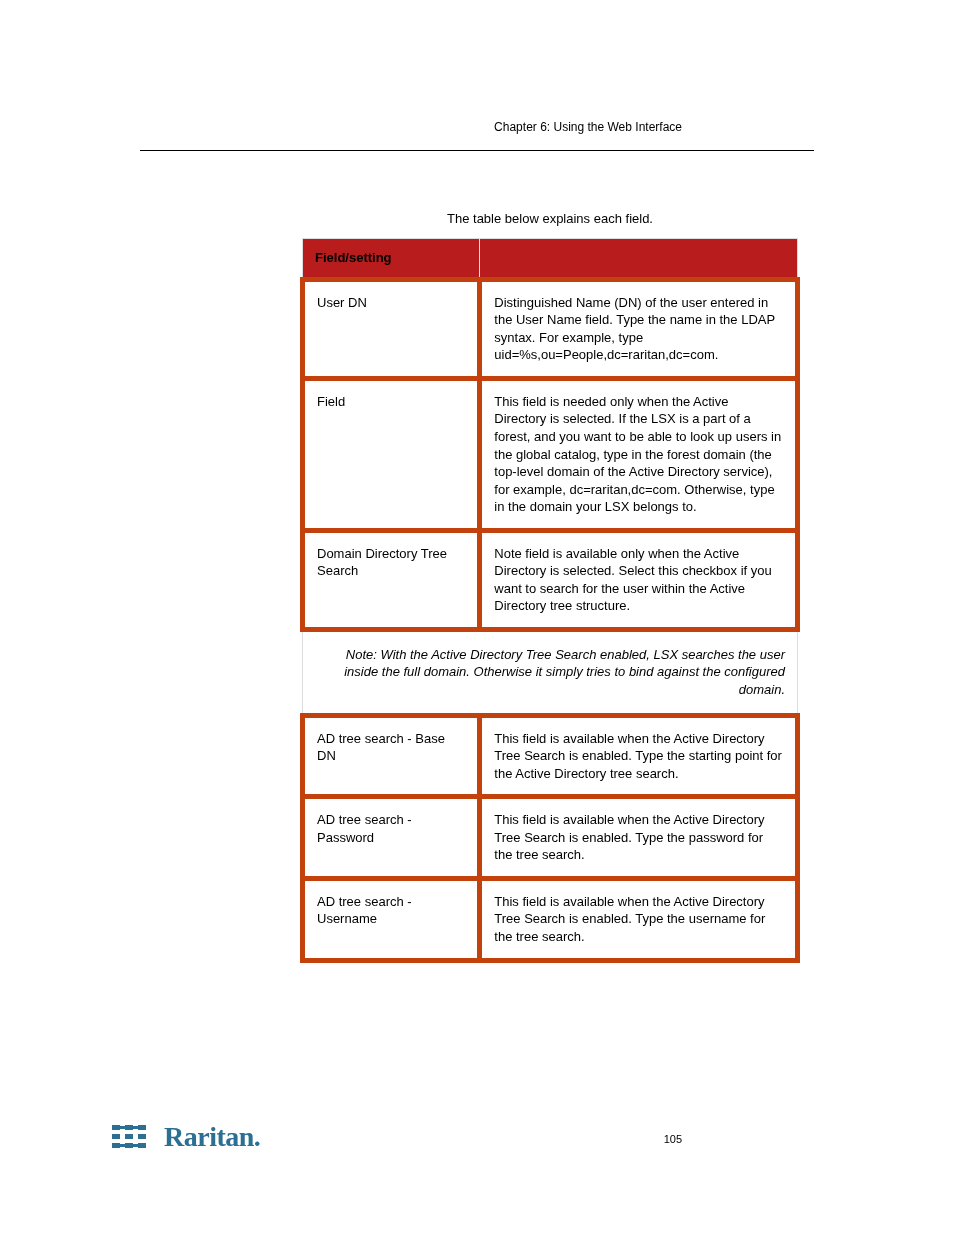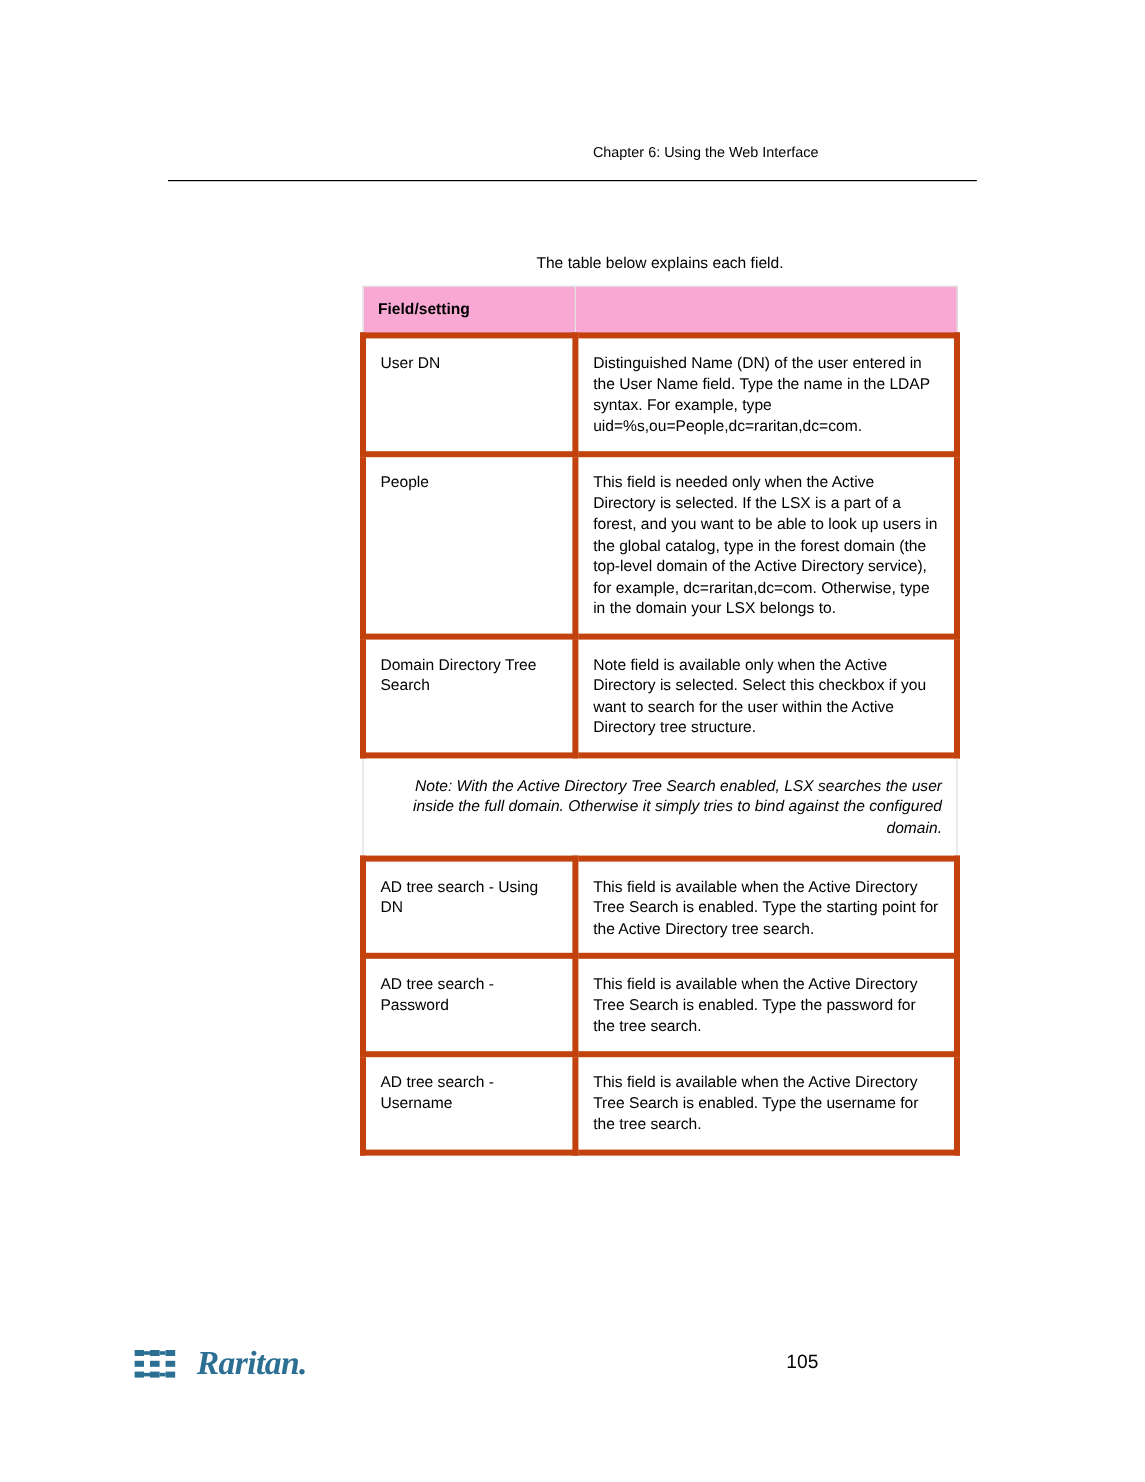--- a/index.html
+++ b/index.html
@@ -30,21 +30,21 @@
     line-height: 1.4;
   }
   .body-col p { margin-bottom: 10px; text-align: center; }
   .table {
     width: 500px;
     border-collapse: collapse;
     font-size: 13px;
     line-height: 1.35;
   }
   .hdr-row td {
-    background: #f9a8d4;
+    background: #b91c1c;
     padding: 10px 12px;
     font-weight: bold;
     border-top: 1px solid #ddd;
     border-left: 1px solid #ddd;
     border-right: 1px solid #ddd;
   }
   .hdr-row td:first-child { border-right: 1px solid #e3e3e3; }
   .row td {
     padding: 12px;
     border: 5px solid #c2410c;
@@ -62,41 +62,40 @@
     text-align: right;
   }
 
   .logo {
     position: absolute;
     left: 112px;
     bottom: 82px;
     display: flex;
     align-items: center;
     gap: 8px;
-    font-style: italic;
   }
   .logo-mark {
     display: inline-block;
     width: 44px;
     height: 28px;
     position: relative;
   }
   .logo-mark svg { width: 44px; height: 28px; display: block; }
   .logo-word {
     font-family: Georgia, 'Times New Roman', serif;
     font-size: 28px;
     font-weight: bold;
     color: #2b6f93;
     letter-spacing: -0.5px;
   }
   .page-num {
     position: absolute;
     right: 140px;
     bottom: 90px;
-    font-size: 16px;
+    font-size: 11px;
   }
 </style>
 </head>
 <body>
 
 <div class="page">
 
   <div class="chapter-head">Chapter 6: Using the Web Interface</div>
   <div class="hr-main"></div>
 
@@ -108,34 +107,34 @@
           <tr class="hdr-row">
         <td class="col-a">Field/setting</td>
         <td class="col-b"> </td>
       </tr>
 
       <tr class="row">
         <td class="col-a">User DN</td>
         <td class="col-b">Distinguished Name (DN) of the user entered in the User Name field. Type the name in the LDAP syntax. For example, type uid=%s,ou=People,dc=raritan,dc=com.</td>
       </tr>
       <tr class="row">
-        <td class="col-a">People</td>
+        <td class="col-a">Field</td>
         <td class="col-b">This field is needed only when the Active Directory is selected. If the LSX is a part of a forest, and you want to be able to look up users in the global catalog, type in the forest domain (the top-level domain of the Active Directory service), for example, dc=raritan,dc=com. Otherwise, type in the domain your LSX belongs to.</td>
       </tr>
       <tr class="row">
         <td class="col-a">Domain Directory Tree Search</td>
         <td class="col-b">Note field is available only when the Active Directory is selected. Select this checkbox if you want to search for the user within the Active Directory tree structure.</td>
       </tr>
 
       <tr class="note-row">
         <td colspan="2">Note: With  the Active Directory Tree Search enabled, LSX searches the user inside the full domain. Otherwise it simply tries to bind against the configured domain.</td>
       </tr>
 
       <tr class="row">
-        <td class="col-a">AD tree search - Using DN</td>
+        <td class="col-a">AD tree search - Base DN</td>
         <td class="col-b">This field is available when the Active Directory Tree Search is enabled. Type the starting point for the Active Directory tree search.</td>
       </tr>
       <tr class="row">
         <td class="col-a">AD tree search - Password</td>
         <td class="col-b">This field is available when the Active Directory Tree Search is enabled. Type the password for the tree search.</td>
       </tr>
       <tr class="row">
         <td class="col-a">AD tree search - Username</td>
         <td class="col-b">This field is available when the Active Directory Tree Search is enabled. Type the username for the tree search.</td>
       </tr>

